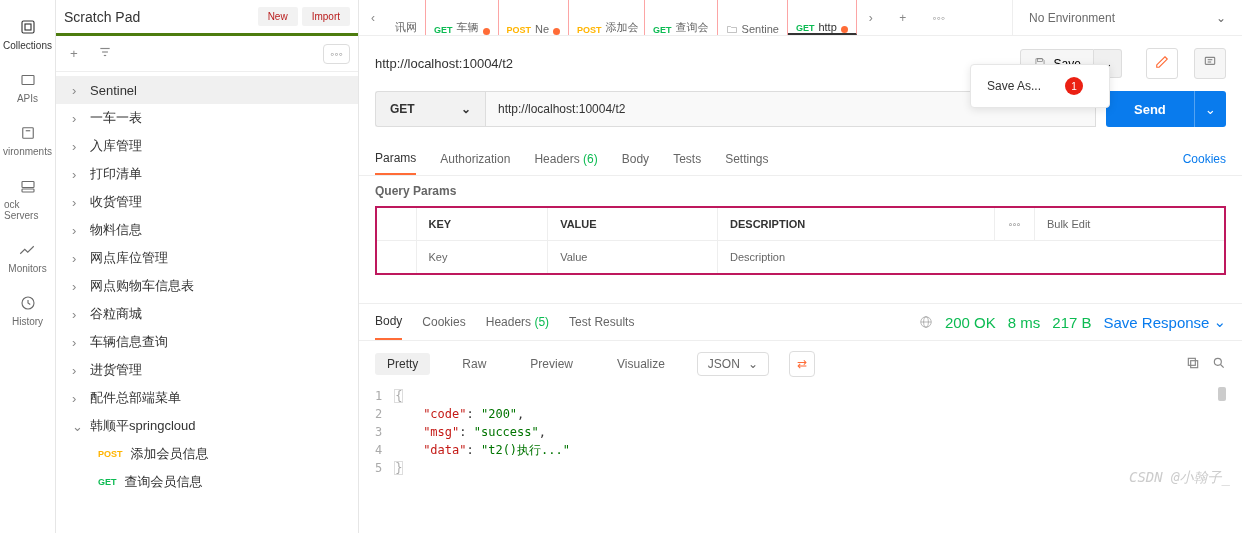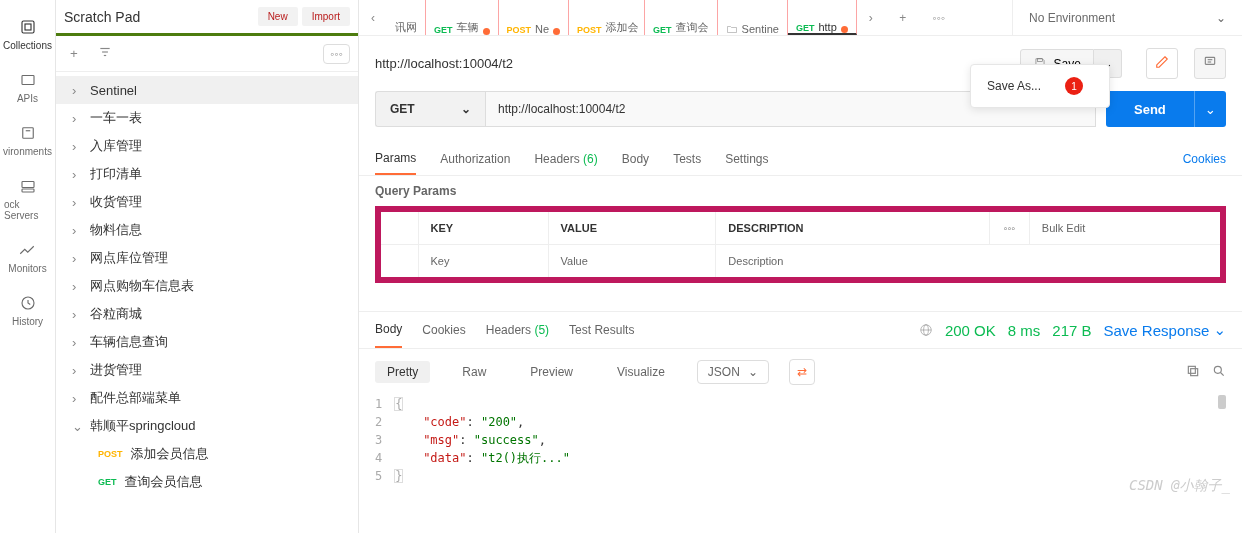--- a/index.html
+++ b/index.html
@@ -68,21 +68,21 @@
     .send-caret { background: #097bed; color: #fff; border: none; border-left: 1px solid rgba(255,255,255,.3); padding: 0 10px; cursor: pointer; border-radius: 0 3px 3px 0; }
     
     .req-tabs { display: flex; align-items: center; padding: 0 16px; gap: 24px; border-bottom: 1px solid #eee; font-size: 12px; color: #666; }
     .req-tab { padding: 8px 0; cursor: pointer; }
     .req-tab.active { color: #333; border-bottom: 2px solid #ff6c37; }
     .cookies-link { margin-left: auto; color: #097bed; cursor: pointer; }
     .count { color: #0cbb52; }
     
     .query-section { padding: 8px 16px; }
     .query-title { font-size: 12px; color: #666; margin-bottom: 8px; font-weight: 600; }
-    .params-table { width: 100%; border: 6px solid #be185d; border-collapse: collapse; }
+    .params-table { width: 100%; border: 2px solid #be185d; border-collapse: collapse; }
     .params-table th, .params-table td { text-align: left; padding: 10px 12px; border: 1px solid #eee; font-size: 11px; color: #666; font-weight: normal; }
     .params-table th.head { color: #333; font-weight: 600; }
     .params-table .extra { width: 40px; text-align: center; }
     .bulk-edit { color: #333; font-weight: 600; }
     
     
     .response-section { border-top: 1px solid #eee; margin-top: 20px; }
     .resp-tabs { display: flex; align-items: center; padding: 0 16px; gap: 20px; font-size: 12px; color: #666; border-bottom: 1px solid #eee; }
     .resp-tab { padding: 10px 0; cursor: pointer; }
     .resp-tab.active { color: #333; border-bottom: 2px solid #ff6c37; }

